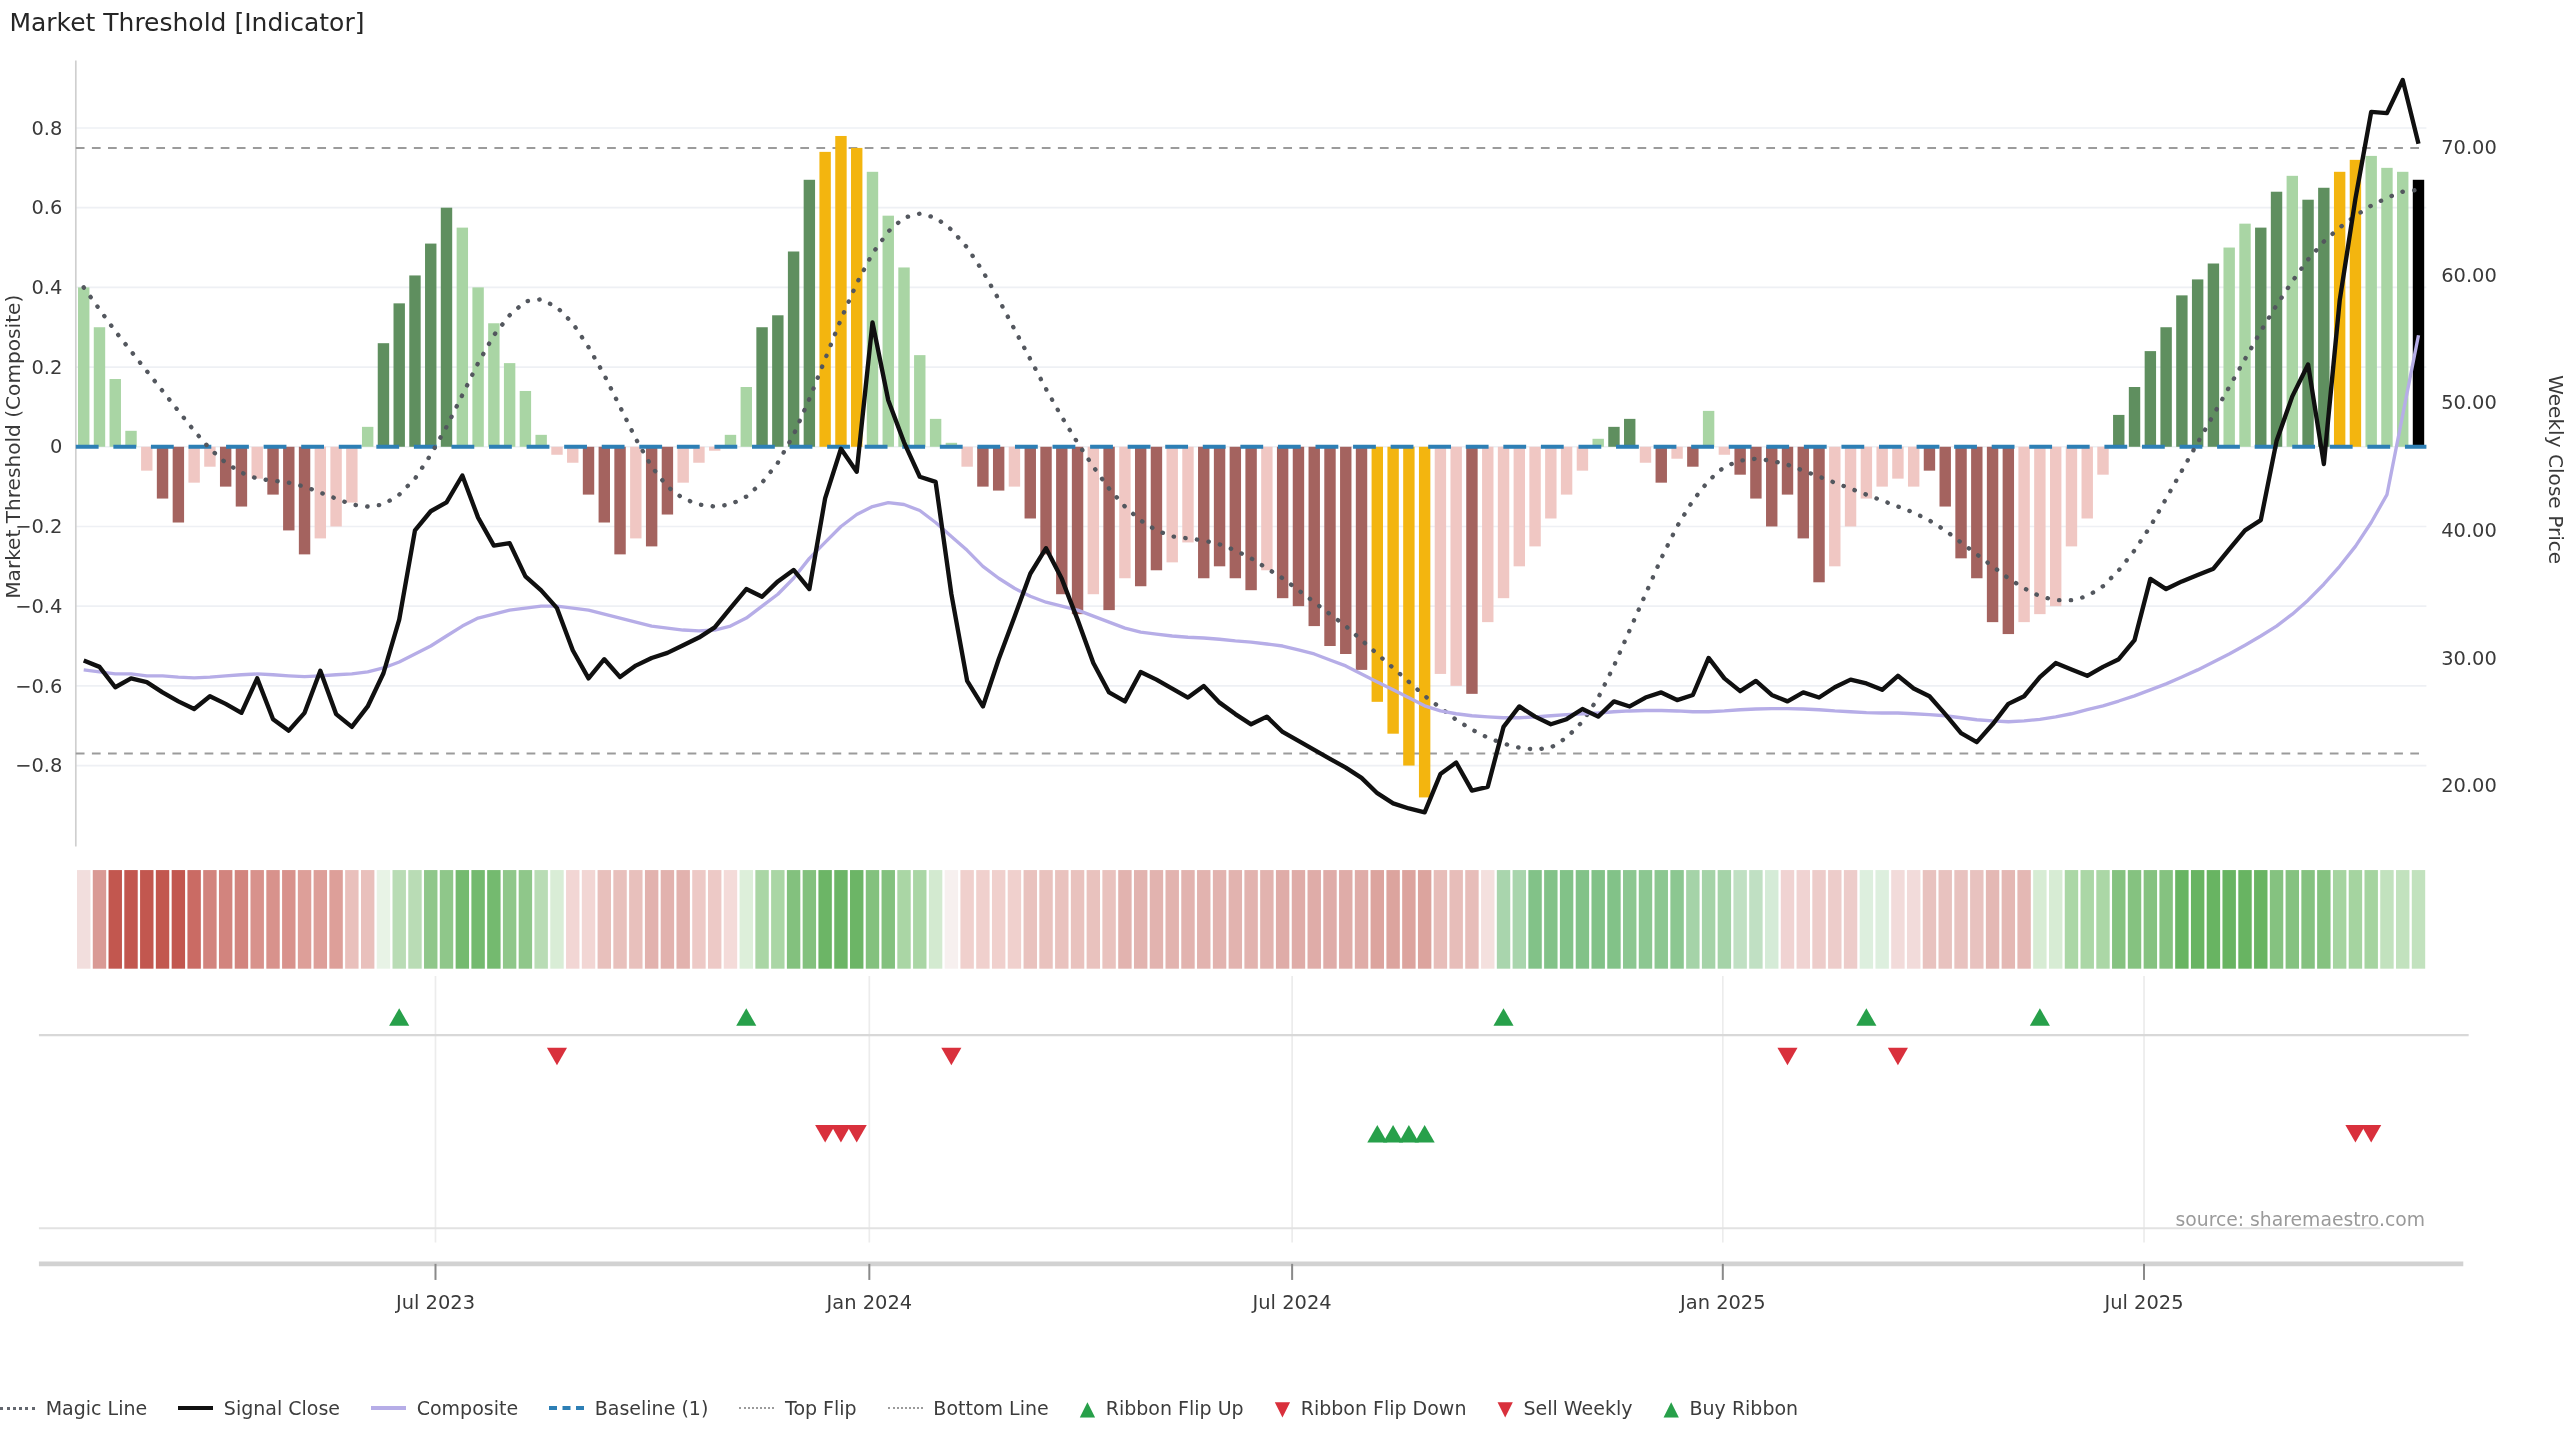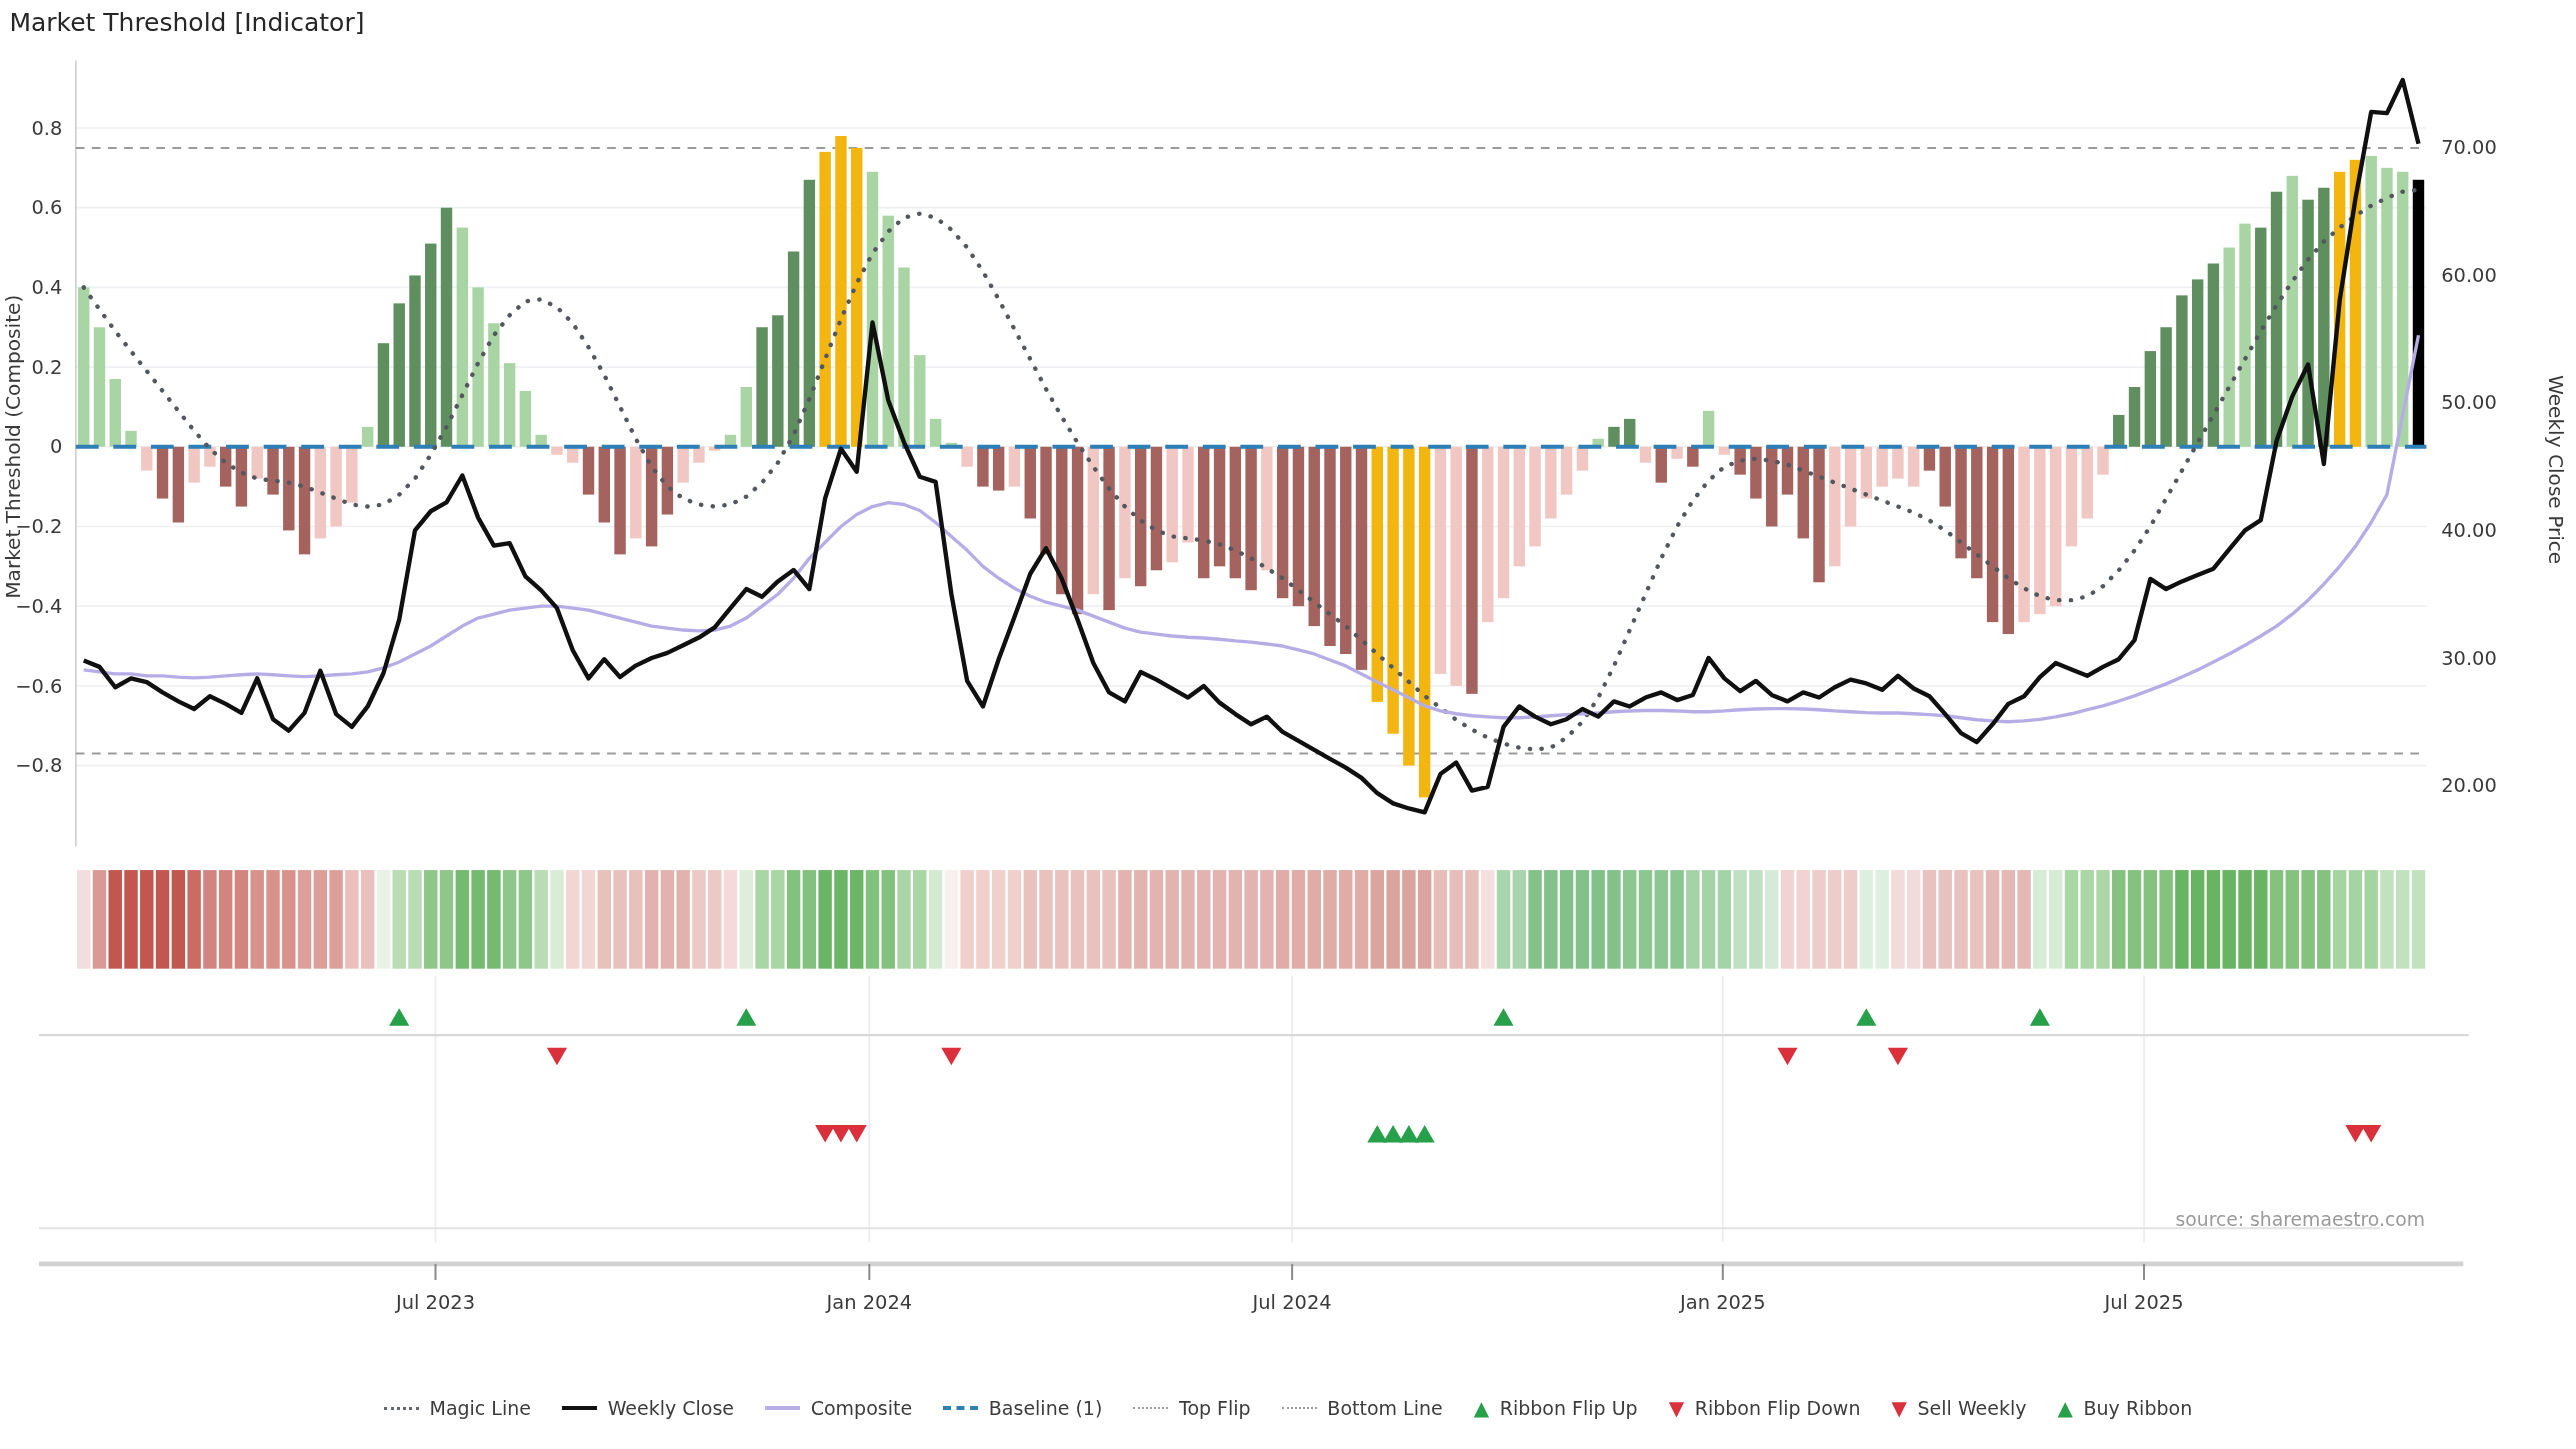--- a/index.html
+++ b/index.html
@@ -1,19 +1,19 @@
 <!DOCTYPE html>
 <html style="font-size:10.7px"><head>
 <meta charset="utf-8">
 <style>
   html,body{margin:0;padding:0;background:#ffffff;}
   body{width:2576px;height:1449px;position:relative;font-family:"DejaVu Sans",sans-serif;overflow:hidden;}
   #title{position:absolute;left:9.4px;top:8px;font-size:25px;color:#262626;}
   #chart-svg{position:absolute;left:0;top:0;}
-  #legend{position:absolute;left:0;top:1397px;width:2576px;display:flex;justify-content:center;align-items:center;gap:31px;}
+  #legend{position:absolute;left:0;top:1397px;width:2576px;display:flex;justify-content:flex-start;align-items:center;gap:31px;}
   .legend-item{display:flex;align-items:center;gap:10.7px;}
   .legend-label{font-size:19px;color:#3c3c3c;}
   .sw{display:inline-block;width:35px;height:0;}
   .sw-magic{border-top:3.4px dotted #63676e;}
   .sw-weekly{border-top:4.7px solid #111111;}
   .sw-composite{border-top:4px solid #b6ade7;}
   .sw-baseline{border-top:4px dashed #2d7fb5;}
   .sw-topline{border-top:2.7px dotted #9b9b9b;}
   .sw-bottomline{border-top:2.7px dotted #9b9b9b;}
   .sw-tri{width:auto;height:auto;font-size:20px;line-height:20px;}
@@ -428,21 +428,21 @@
     </g>
   </svg>
 
 <div id="legend">
     <div class="legend-item">
       <span class="sw sw-magic"></span>
       <span class="legend-label">Magic Line</span>
     </div>
     <div class="legend-item">
       <span class="sw sw-weekly"></span>
-      <span class="legend-label">Weekly Close</span>
+      <span class="legend-label">Signal Close</span>
     </div>
     <div class="legend-item">
       <span class="sw sw-composite"></span>
       <span class="legend-label">Composite</span>
     </div>
     <div class="legend-item">
       <span class="sw sw-baseline"></span>
       <span class="legend-label">Baseline (1)</span>
     </div>
     <div class="legend-item">

